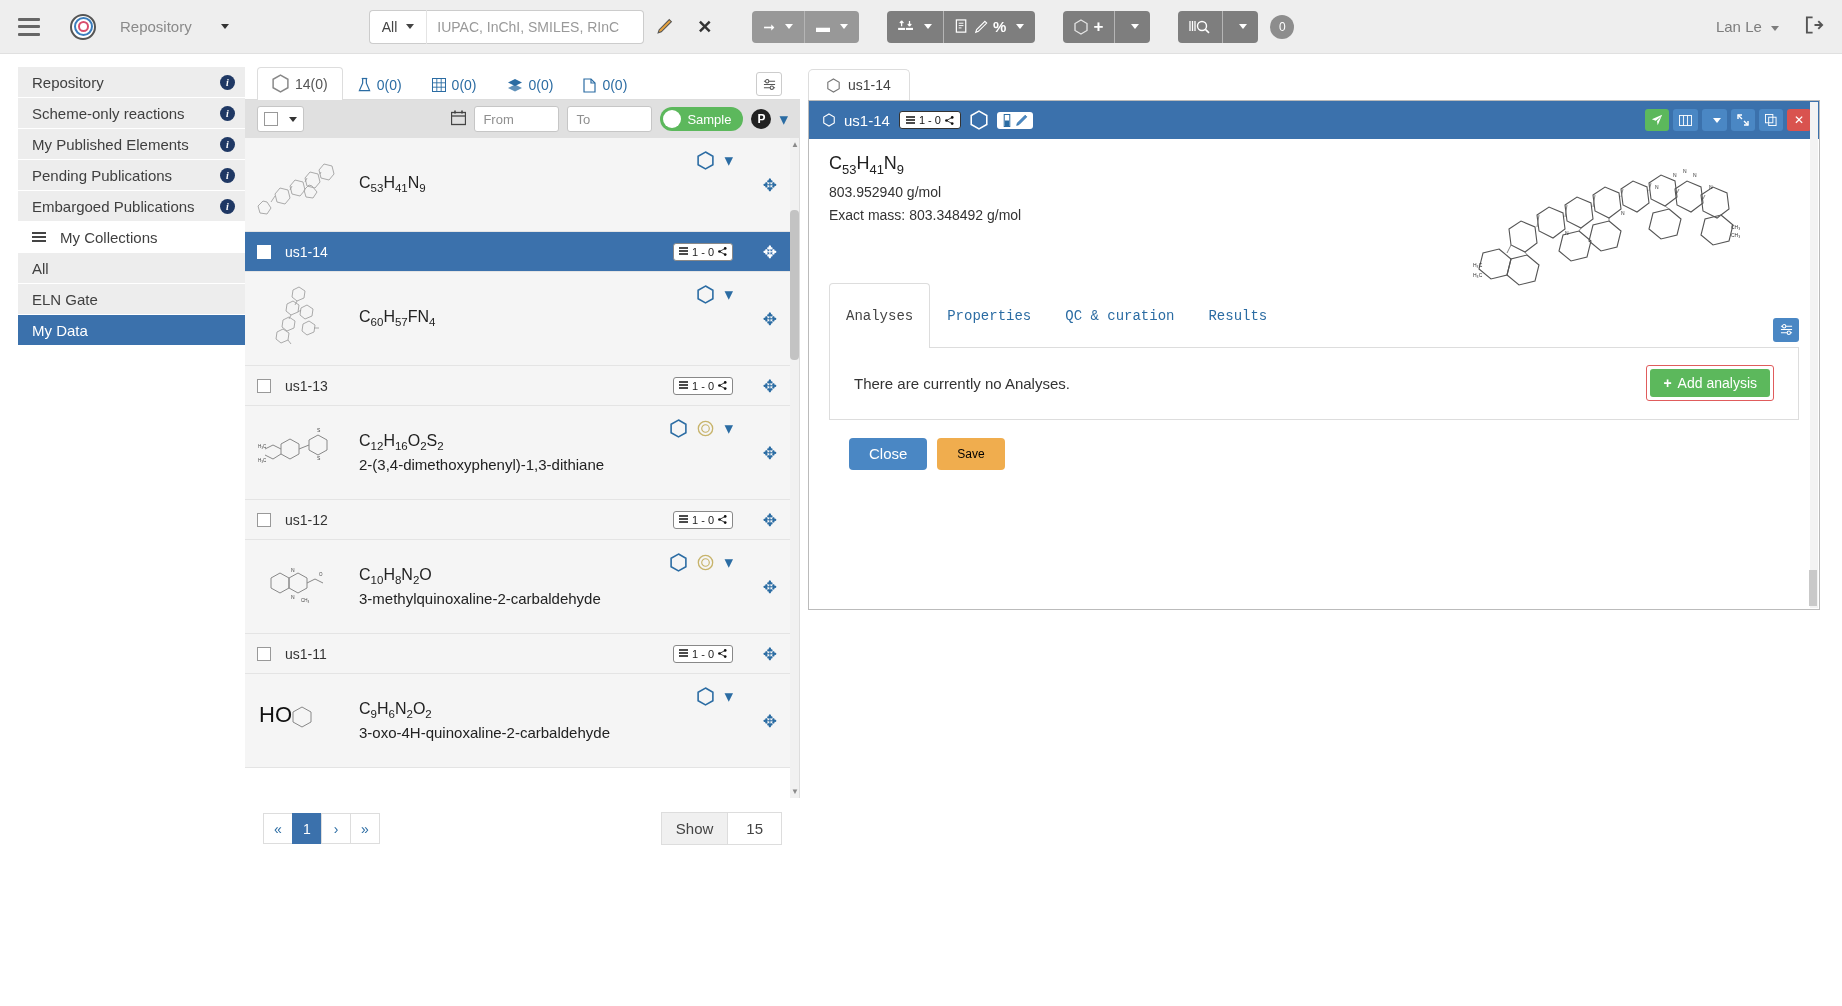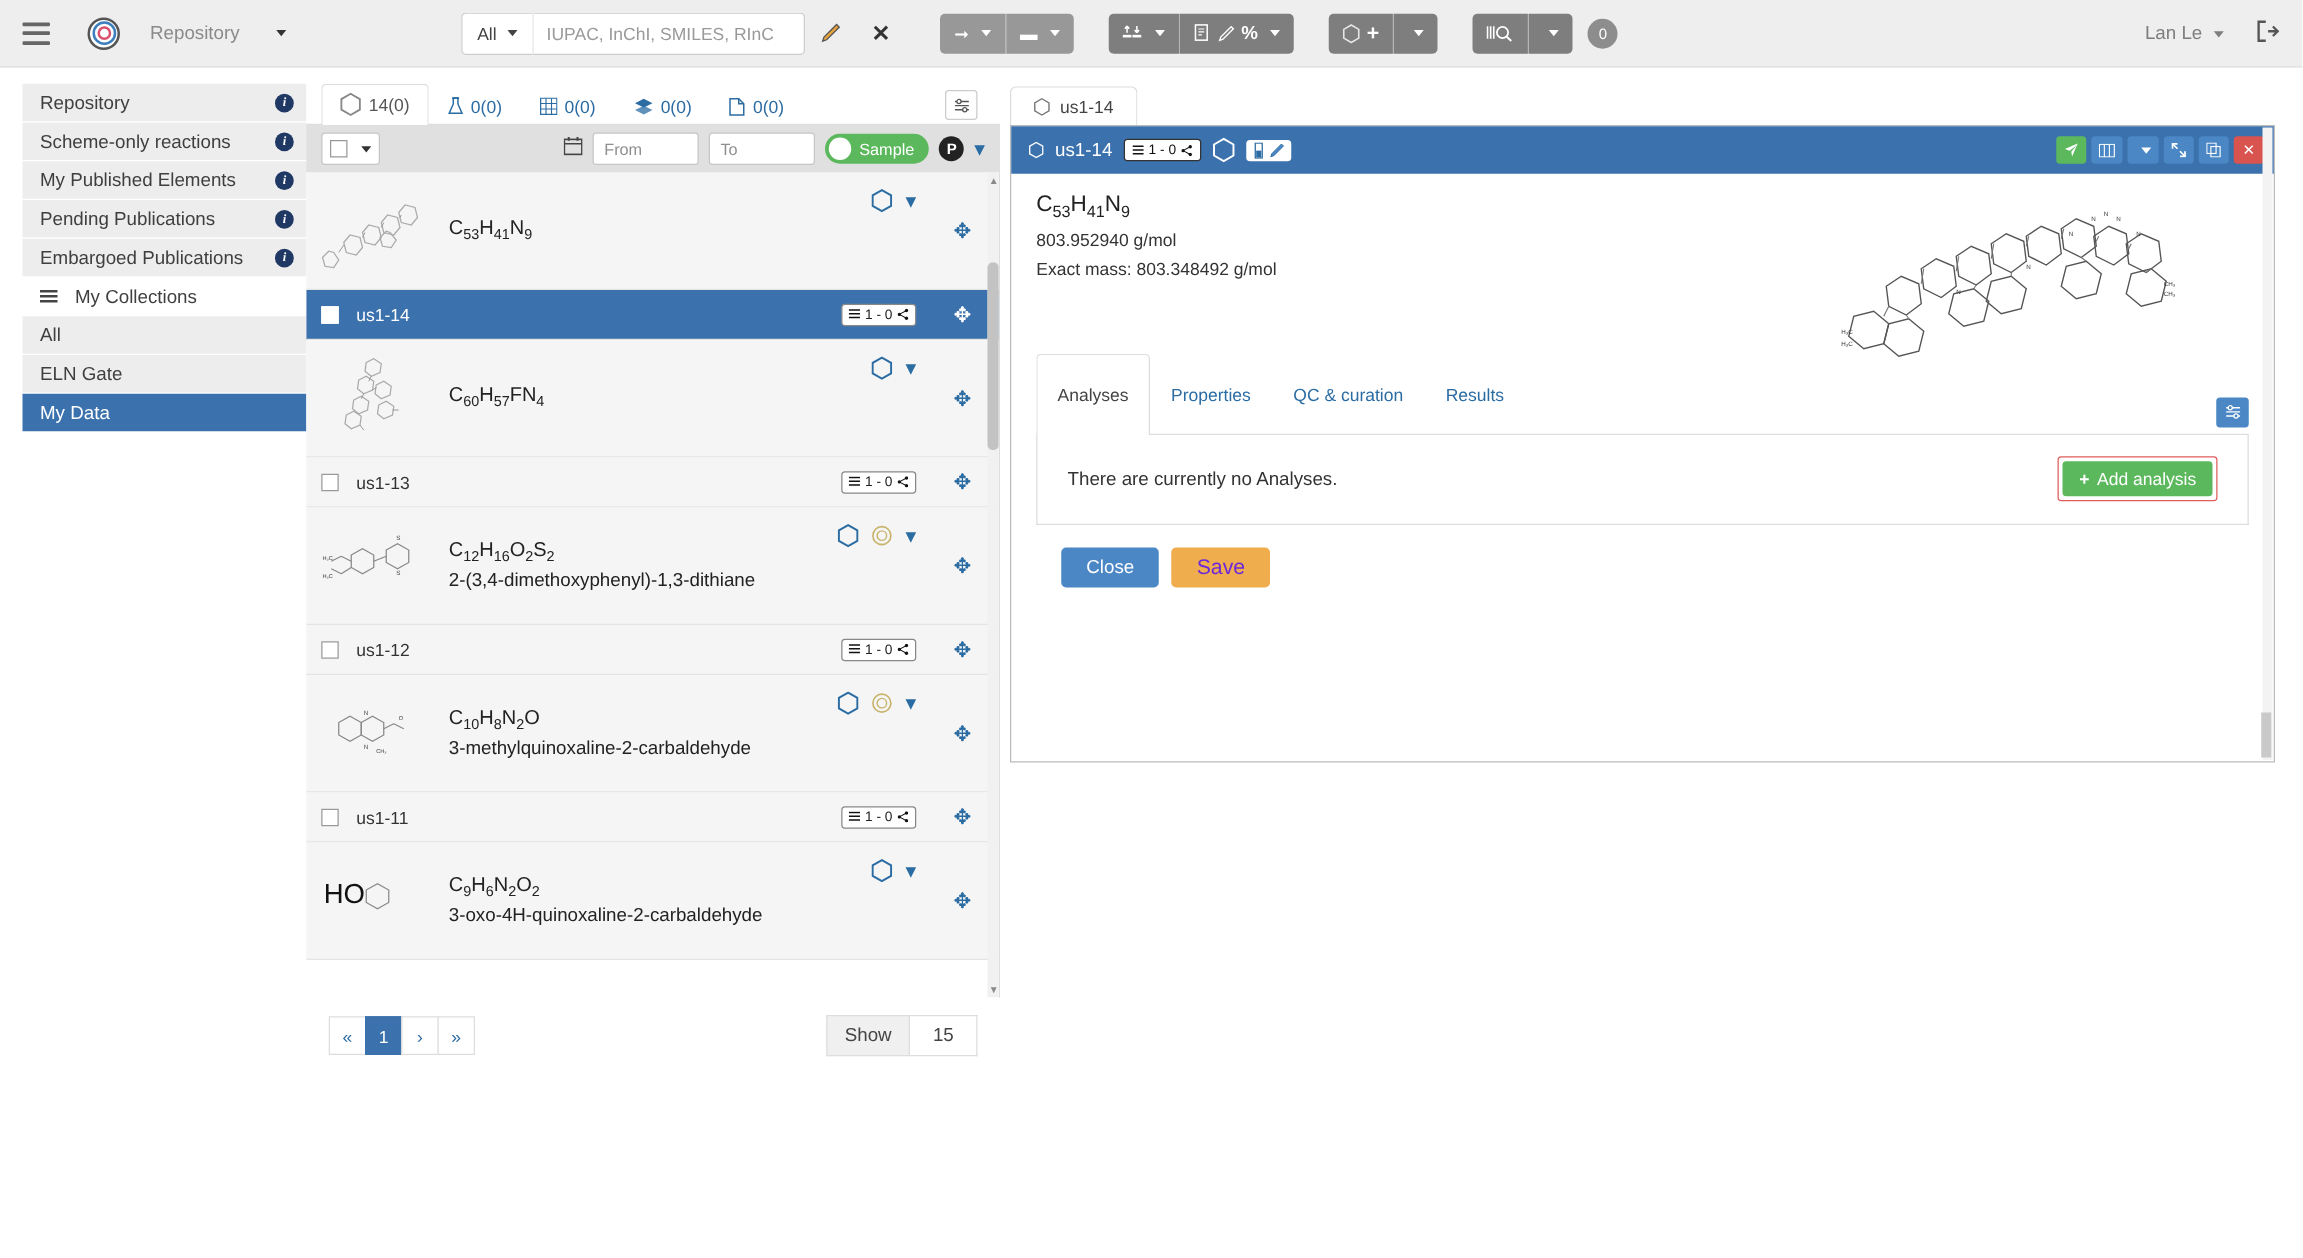--- a/index.html
+++ b/index.html
@@ -214,35 +214,35 @@
   .edit-mini{
     background:#fff;border-radius:3px;padding:2px 5px;display:flex;gap:3px;align-items:center;cursor:pointer;
   }
 
   .d-body { padding:14px 20px 0; position:relative; }
   .d-formula{ font-size:18px; color:#222; }
   .d-line { font-size:14px;color:#333;margin-top:7px;}
   .d-struct-area{ position:absolute; right:30px; top:20px; width:320px;height:150px;}
 
   .a-tabs{ display:flex; align-items:flex-end; margin-top:60px; border-bottom:1px solid #ddd;}
-  .a-tab{ padding:24px 16px; font-size:14px;color:#2b6ca3;cursor:pointer;border:1px solid transparent;border-bottom:none;margin-bottom:-1px;}
+  .a-tab{ padding:24px 16px; font-size:14px;color:#2b6ca3;cursor:pointer;border:1px solid transparent;border-bottom:none;margin-bottom:-1px;font-family:Liberation Mono, monospace;}
   .a-tab.active{ background:#fff;border-color:#ddd;border-radius:4px 4px 0 0;color:#444;}
   .a-right{margin-left:auto;padding:0 0 5px 0;}
   .a-cfg{width:26px;height:24px;background:#4a87c4;border-radius:3px;color:#fff;display:flex;align-items:center;justify-content:center;font-size:12px;cursor:pointer;}
 
   .a-panel{ border:1px solid #ddd;border-top:none;height:72px;display:flex;align-items:center;padding:0 24px;}
   .a-empty{font-size:15px;color:#333;}
   .add-wrap{ margin-left:auto; border:1px solid #e05c5c; padding:3px; border-radius:3px;}
   .btn-add{
     background:#5cb85c;color:#fff;border:none;border-radius:3px;height:28px;padding:0 13px;
     font-size:14px;cursor:pointer;display:flex;align-items:center;gap:6px;
   }
   .d-foot{ padding:18px 20px; display:flex; gap:10px;}
   .btn-close{background:#4a87c4;color:#fff;border:none;border-radius:4px;height:32px;padding:0 20px;font-size:15px;cursor:pointer;}
-  .btn-save{background:#f0ad4e;color:#6d28d9;border:none;border-radius:4px;height:32px;padding:0 20px;font-size:17px;cursor:pointer;}
+  .btn-save{background:#f0ad4e;color:#000000;border:none;border-radius:4px;height:32px;padding:0 20px;font-size:12px;cursor:pointer;}
   .d-vscroll{position:absolute;right:1px;top:1px;width:8px;height:calc(100% - 2px);background:#f3f3f3;}
   .d-vthumb{position:absolute;right:1px;bottom:2px;width:8px;height:36px;background:#c9c9c9;}
 
   sub { font-size:0.72em; }
 </style>
 </head>
 <body>
 
 <div class="navbar">
   <div class="nav-burger">

